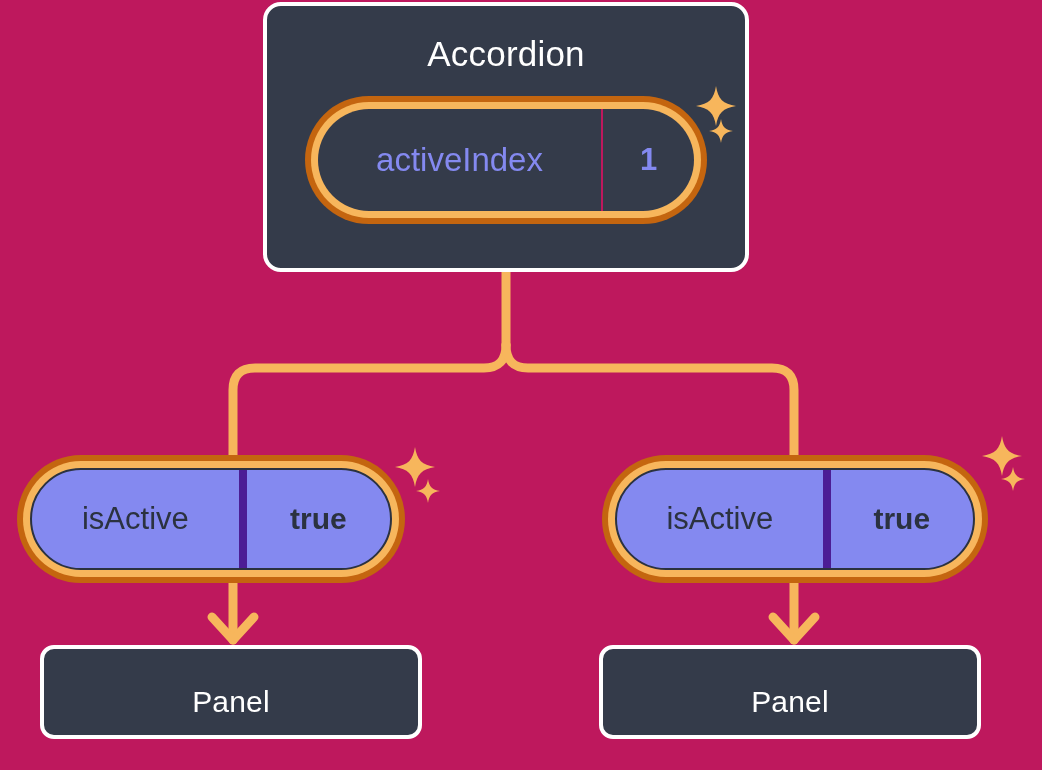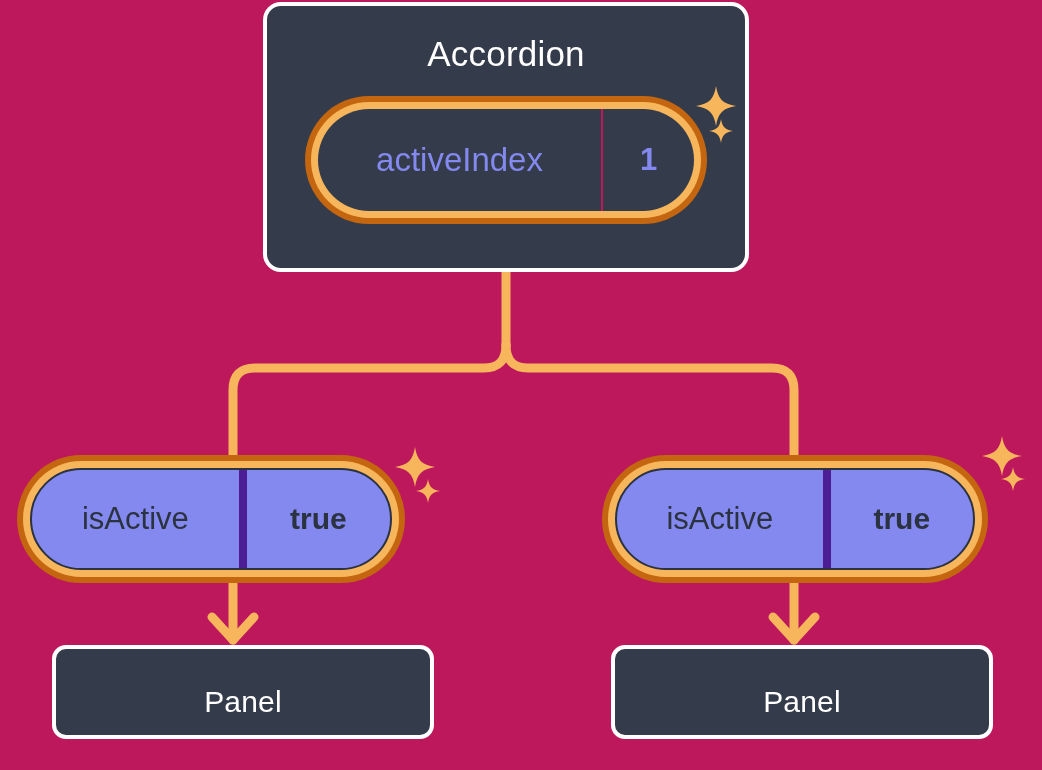--- a/index.html
+++ b/index.html
@@ -64,21 +64,20 @@
     top: 28px;
     font-size: 35px;
   }
 
   .panel-card {
     width: 382px;
     height: 94px;
     top: 645px;
     border-radius: 14px;
     border-width: 4px;
-    margin-left: 12px;
   }
   #panel-left  { left: 40px; }
   #panel-right { left: 599px; }
   .panel-card .card-title {
     top: 36px;
     font-size: 30px;
   }
 
   
   .pill {

